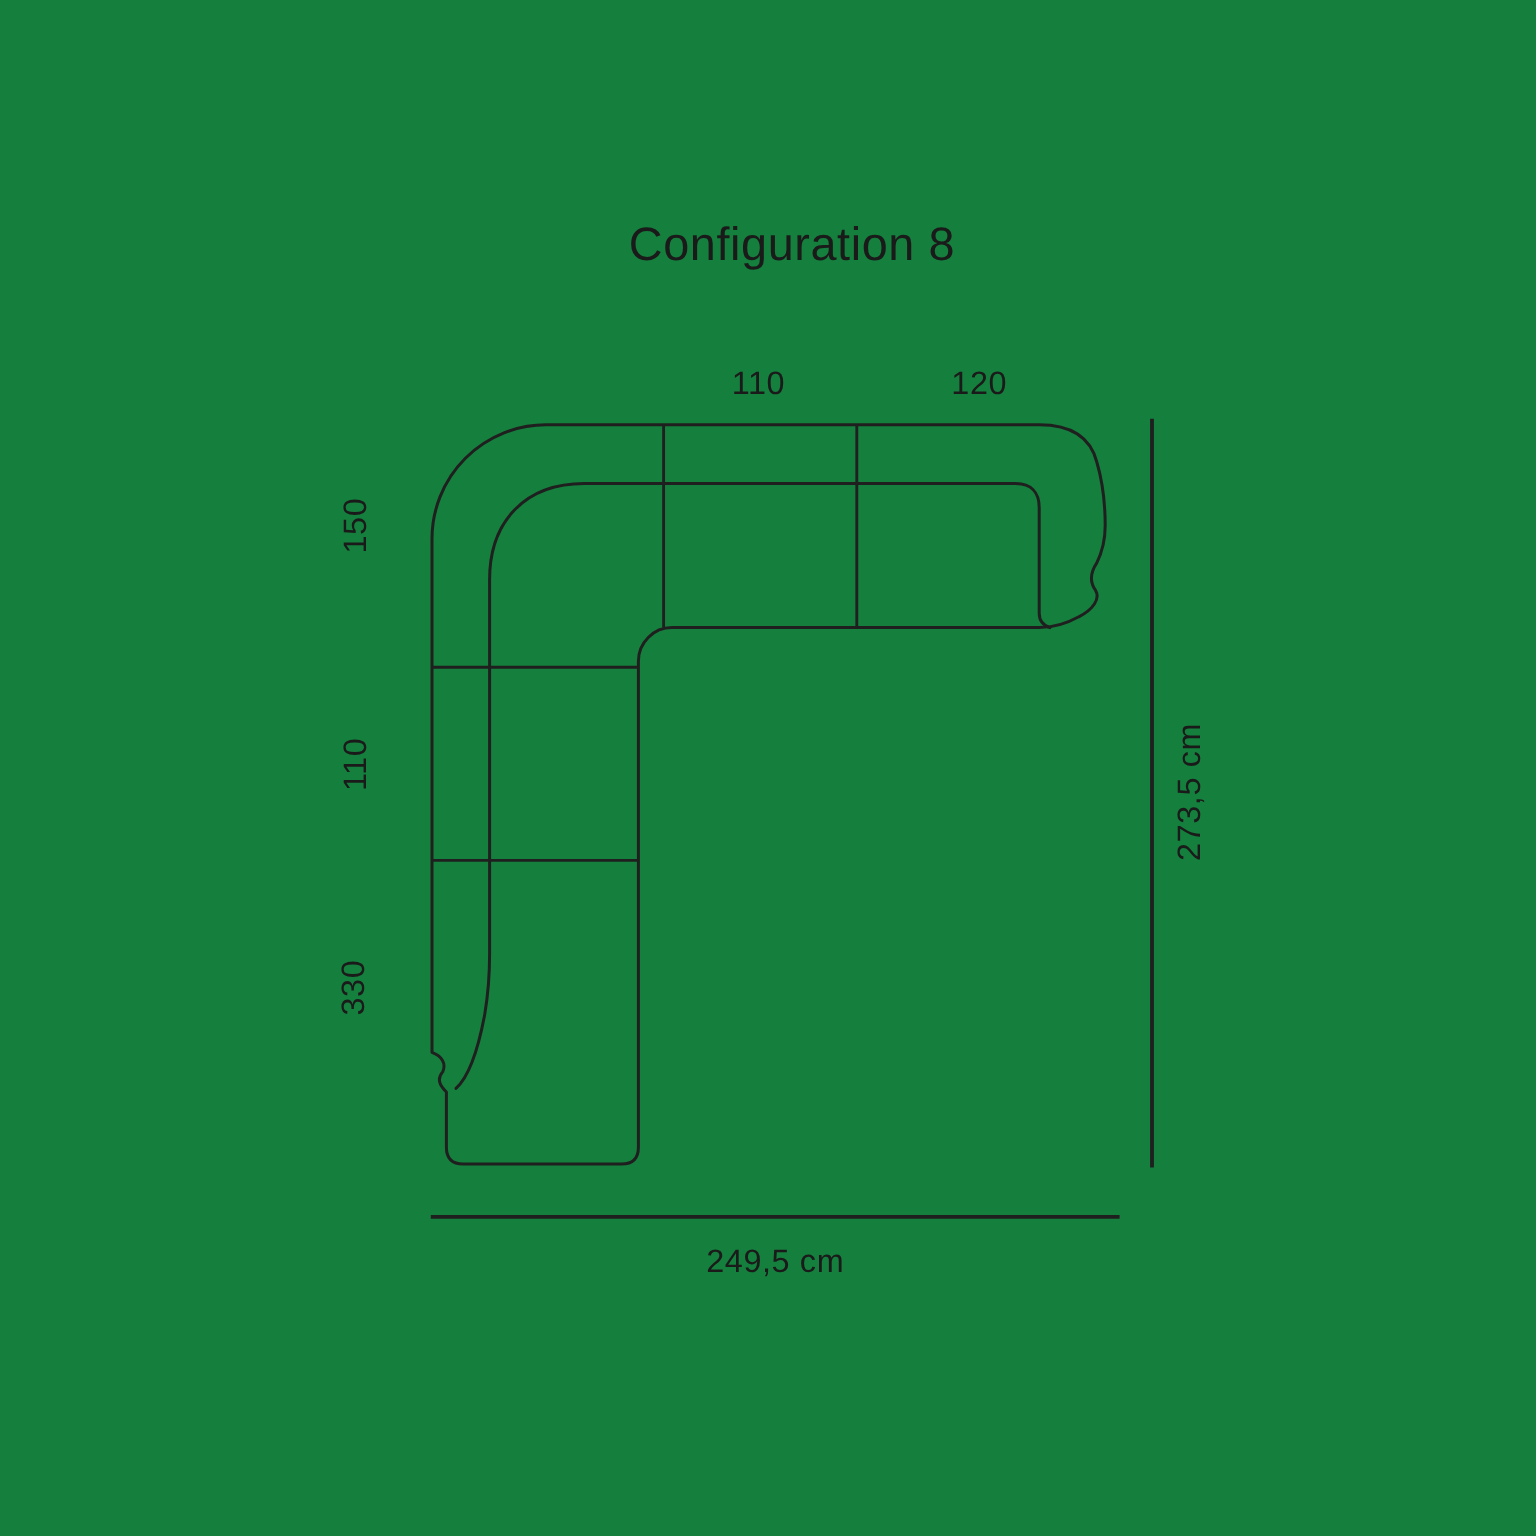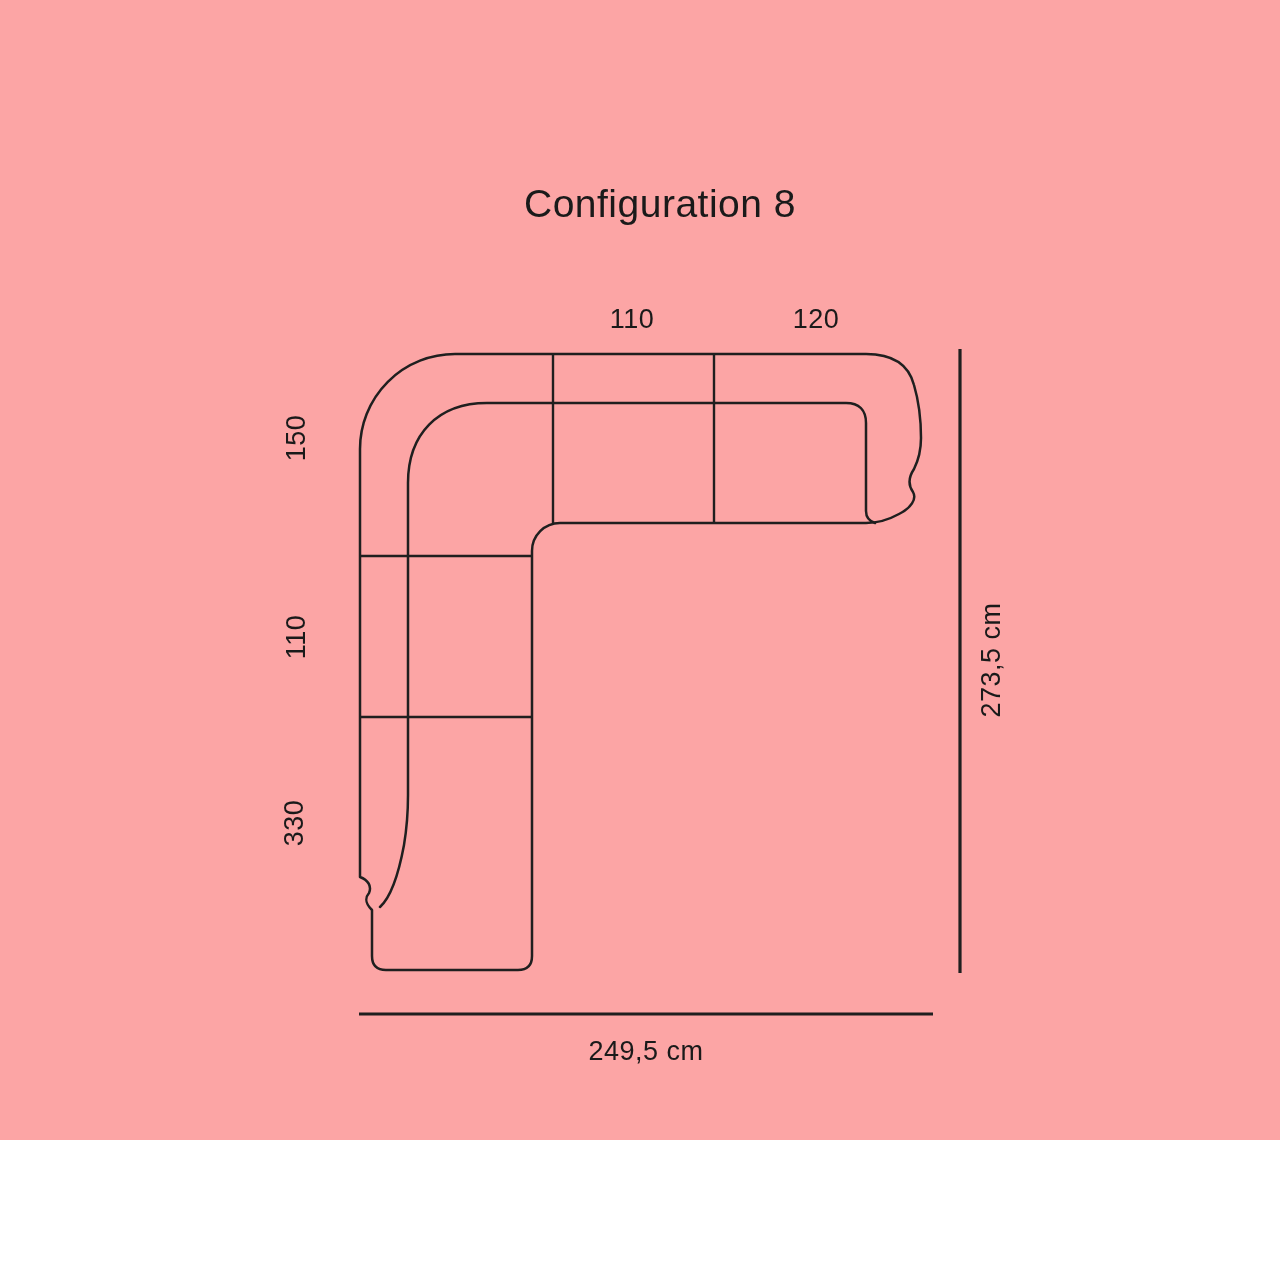--- a/index.html
+++ b/index.html
@@ -3,22 +3,22 @@
 <meta charset="utf-8">
 <style>
   html, body {
     margin: 0;
     padding: 0;
     background: #ffffff;
   }
   .page {
     position: relative;
     width: 1280px;
-    height: 1140px;
-    background: #fca5a5;
+    height: 1280px;
+    background: #15803d;
     overflow: hidden;
     font-family: "Liberation Sans", sans-serif;
     text-decoration: underline;
   }
   svg { display: block; }
   .sofa-line {
     fill: none;
     stroke-width: 2.5;
     stroke-linecap: round;
     stroke-linejoin: round;

